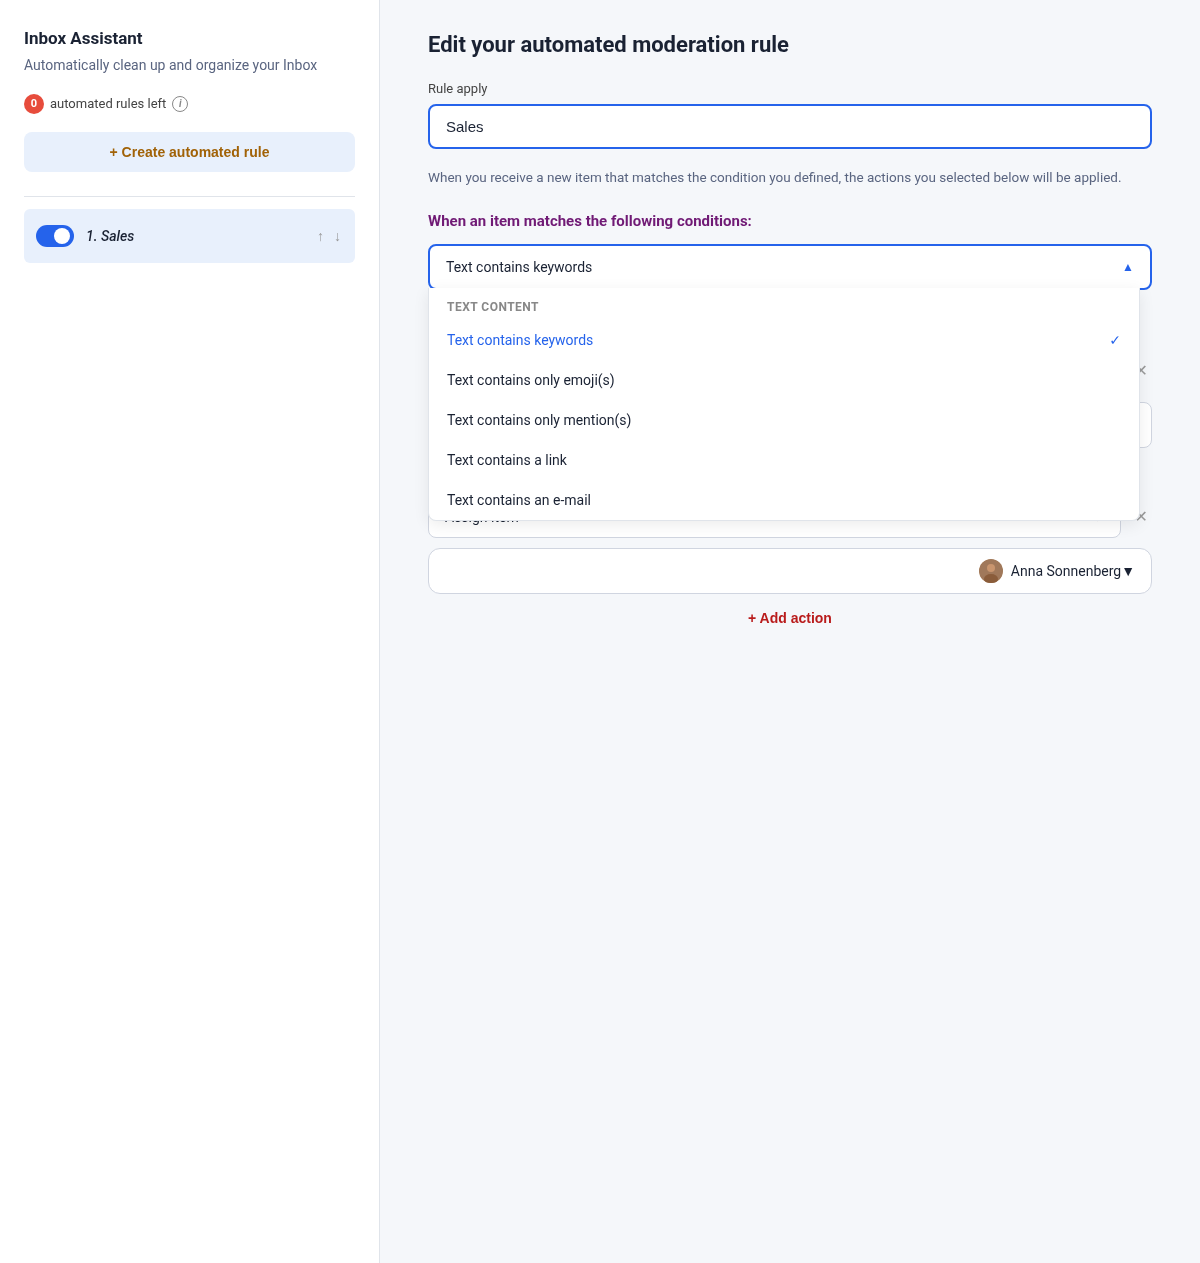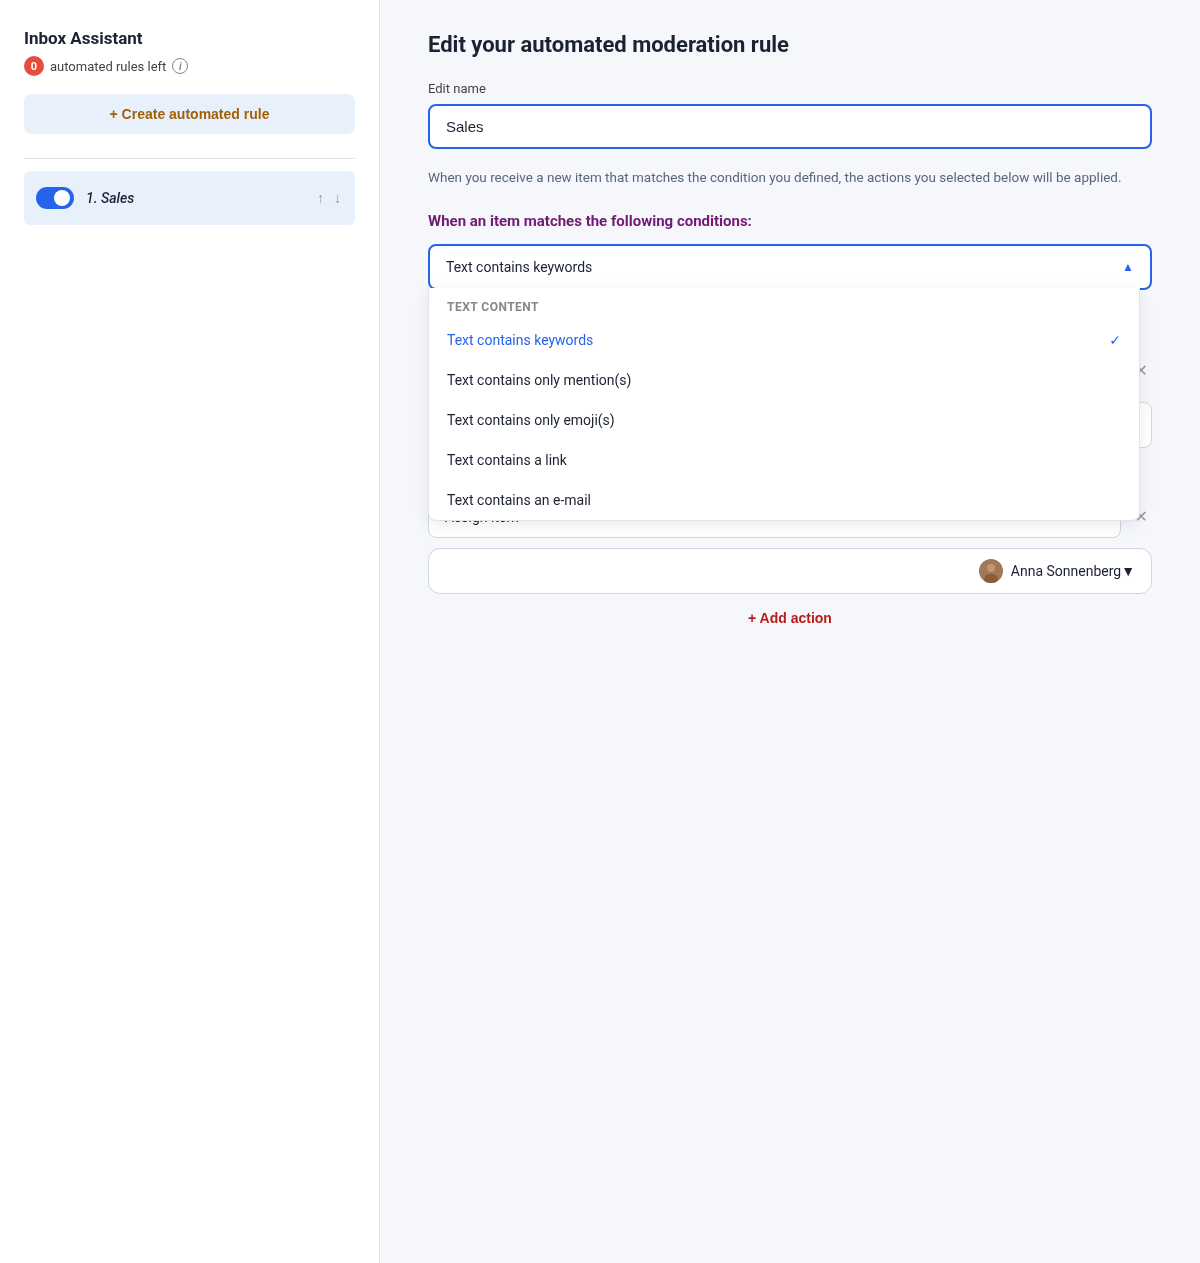--- a/index.html
+++ b/index.html
@@ -385,20 +385,21 @@
       cursor: pointer;
       margin-top: 16px;
       width: 100%;
     }
   </style>
 </head>
 <body>
 
 <div class="left-panel">
   <div class="left-panel-title">Inbox Assistant</div>
+  <div class="left-panel-desc">Automatically clean up and organize your Inbox</div>
   <div class="rules-left-count">
     <span class="count-badge">0</span>
     <span>automated rules left</span>
     <span class="info-icon">i</span>
   </div>
   <button class="create-rule-btn">+ Create automated rule</button>
   <hr class="divider">
   <div class="rule-item">
     <div class="toggle">
       <div class="toggle-track"></div>
@@ -408,43 +409,43 @@
     <div class="rule-arrows">
       <button class="arrow-btn">↑</button>
       <button class="arrow-btn">↓</button>
     </div>
   </div>
 </div>
 
 <div class="right-panel">
   <div class="right-title">Edit your automated moderation rule</div>
 
-  <div class="field-label">Edit name</div>
+  <div class="field-label">Rule apply</div>
   <input class="rule-name-input" type="text" value="Sales" style="">
 
   <div class="rule-desc">When you receive a new item that matches the condition you defined, the actions you selected below will be applied.</div>
 
   <div class="section-title">When an item matches the following conditions:</div>
 
   <div class="dropdown-wrapper">
     <div class="dropdown-trigger">
       <span>Text contains keywords</span>
       <span class="caret">▲</span>
     </div>
     <div class="dropdown-menu">
       <div class="dropdown-group-label">Text content</div>
       <div class="dropdown-option selected">
         <span>Text contains keywords</span>
         <span class="check">✓</span>
       </div>
       <div class="dropdown-option">
+        <span>Text contains only emoji(s)</span>
+      </div>
+      <div class="dropdown-option">
         <span>Text contains only mention(s)</span>
-      </div>
-      <div class="dropdown-option">
-        <span>Text contains only emoji(s)</span>
       </div>
       <div class="dropdown-option">
         <span>Text contains a link</span>
       </div>
       <div class="dropdown-option">
         <span>Text contains an e-mail</span>
       </div>
     </div>
   </div>
 

